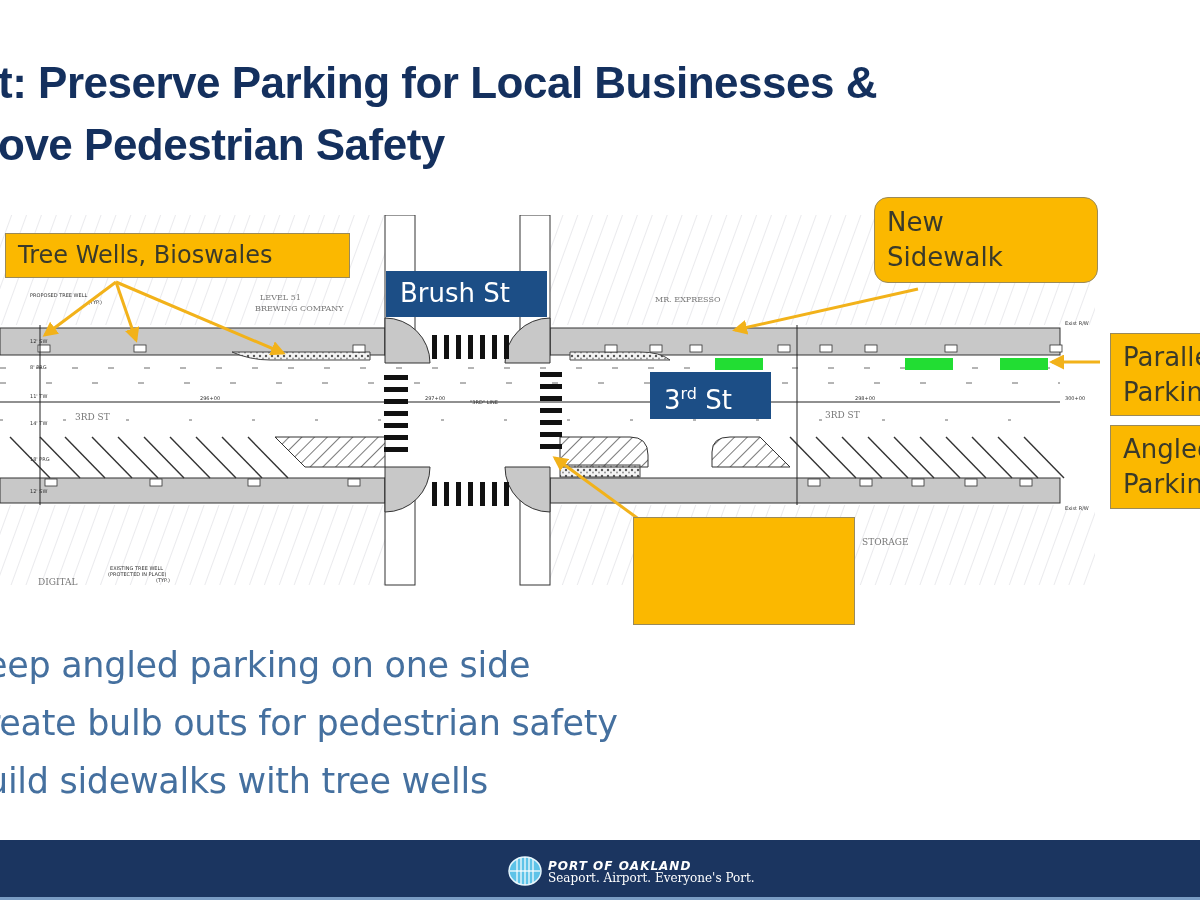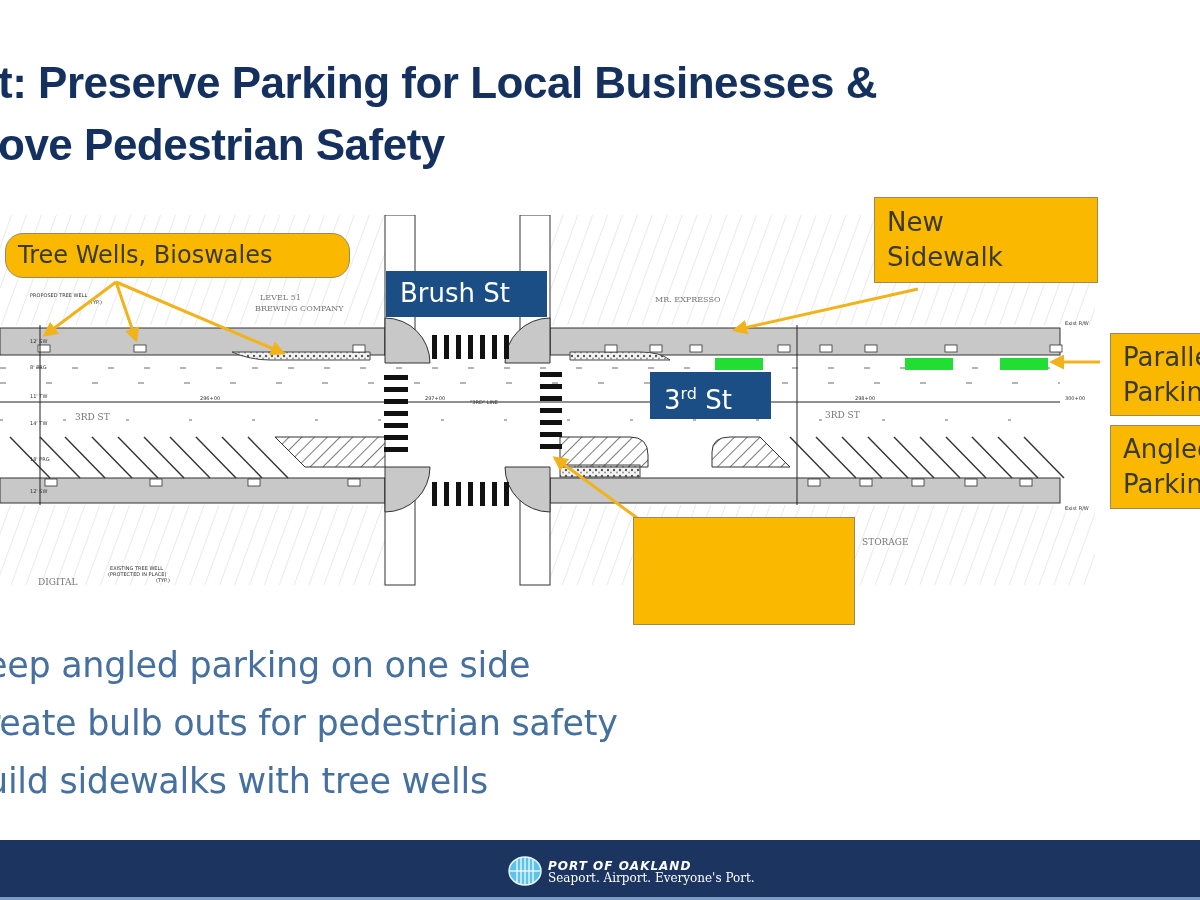--- a/index.html
+++ b/index.html
@@ -225,25 +225,25 @@
       <line x1="116" y1="282" x2="45" y2="335" marker-end="url(#arrow)"></line>
       <line x1="116" y1="282" x2="136" y2="340" marker-end="url(#arrow)"></line>
       <line x1="116" y1="282" x2="283" y2="353" marker-end="url(#arrow)"></line>
       <line x1="918" y1="289" x2="735" y2="330" marker-end="url(#arrow)"></line>
       <line x1="1110" y1="362" x2="1052" y2="362" marker-end="url(#arrow)"></line>
       <line x1="640" y1="520" x2="555" y2="458" marker-end="url(#arrow)"></line>
     </g>
   </svg>
 </div>
 
-<div class="callout" style="left:5px; top:233px; width:345px; height:45px; padding-top:5px;border-radius:18px;">
+<div class="callout" style="left:5px; top:233px; width:345px; height:45px; padding-top:5px;">
   <span>Tree Wells, Bioswales</span>
 </div>
 
-<div class="callout" style="left:874px; top:197px; width:224px; height:86px; font-size:26px; line-height:35px; padding:7px 12px;">
+<div class="callout" style="left:874px; top:197px; width:224px; height:86px; font-size:26px; line-height:35px; padding:7px 12px;border-radius:14px;">
   <div>New</div>
   <div>Sidewalk</div>
 </div>
 
 <div class="callout" style="left:1110px; top:333px; width:100px; height:83px; font-size:26px; line-height:35px; padding:6px 12px;">
   <div>Parallel</div>
   <div>Parking</div>
 </div>
 
 <div class="callout" style="left:1110px; top:425px; width:100px; height:84px; font-size:26px; line-height:35px; padding:6px 12px;">

